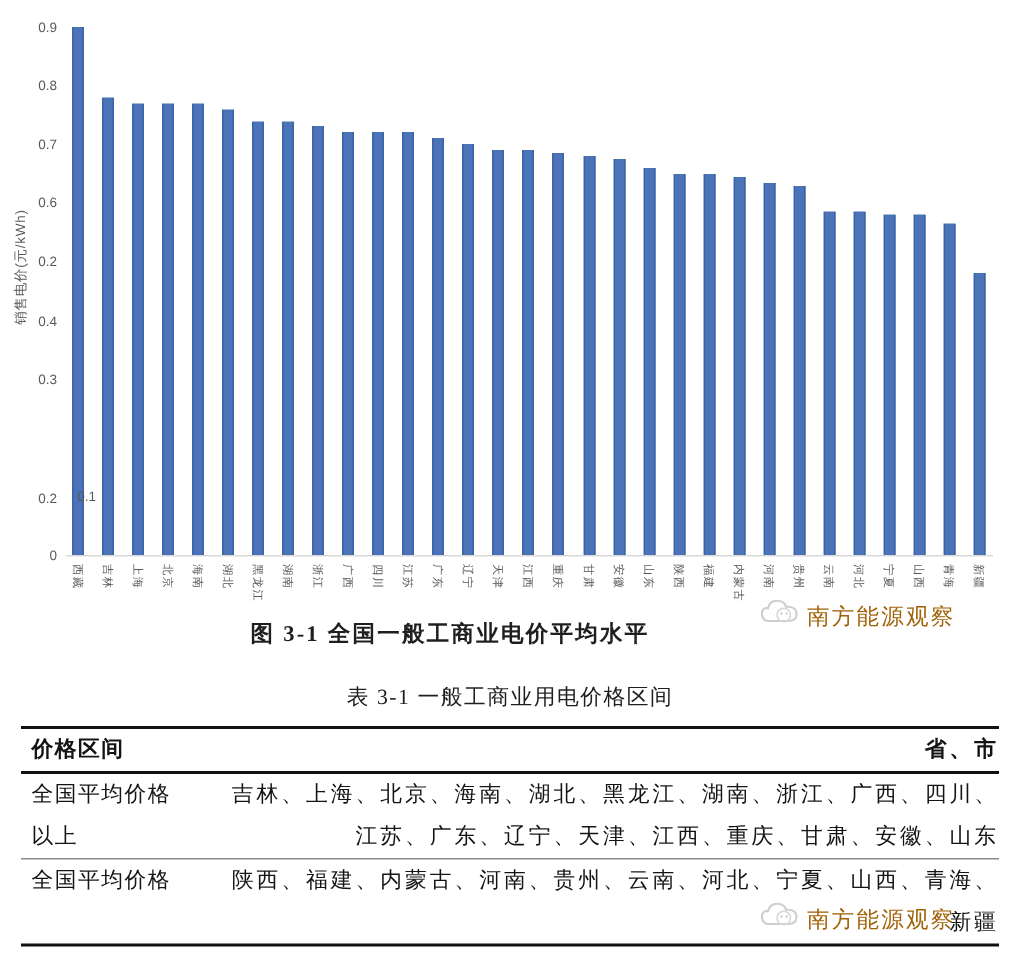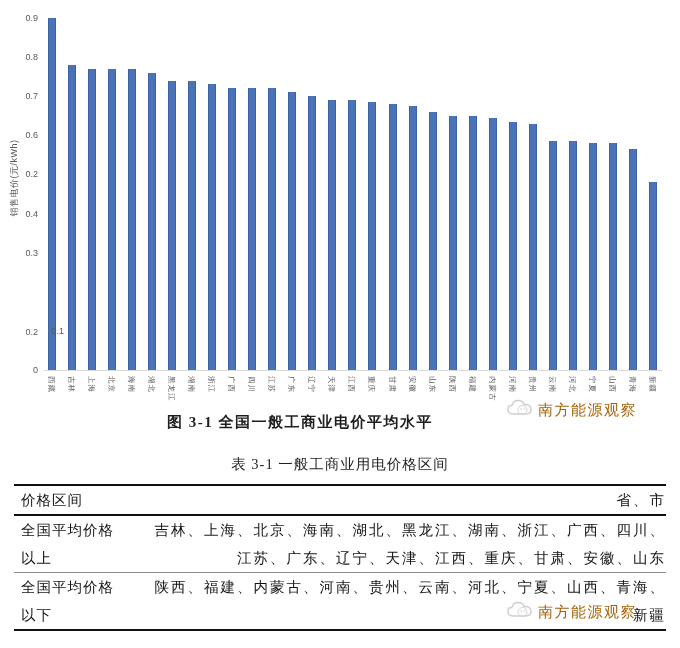--- a/index.html
+++ b/index.html
@@ -43,21 +43,21 @@
   }
   .wm-1 { top:398px; left:506px; }
   .wm-2 { top:600px; left:506px; }
   
   .tbl {
     position:absolute; top:484px; left:14px; width:652px;
     border-top:2.5px solid #111; border-bottom:2.5px solid #111;
     font-family:"Liberation Serif", serif; font-size:14.5px; color:#141414;
     box-sizing:border-box;
   }
-  .tbl-header { display:flex; border-bottom:2.5px solid #111; font-weight:normal; }
+  .tbl-header { display:flex; border-bottom:2.5px solid #111; font-weight:bold; }
   .tbl-header .cell-line { line-height:28px; letter-spacing:1px; }
   .tbl-row { display:flex; }
   .tbl-row.second { border-top:1px solid #8a8a8a; }
   .col1 { width:126px; padding-left:7px; box-sizing:border-box; flex:none; }
   .col2 { flex:1; padding-left:7px; box-sizing:border-box; }
   .cell-line { line-height:28px; white-space:nowrap; }
   .col1 .cell-line { letter-spacing:1px; }
   .col2 .cell-line { letter-spacing:2px;text-align:right; }
 </style>
 </head>
@@ -176,21 +176,20 @@
       </div>
       <div class="col2">
         <div class="cell-line">吉林、上海、北京、海南、湖北、黑龙江、湖南、浙江、广西、四川、</div>
         <div class="cell-line">江苏、广东、辽宁、天津、江西、重庆、甘肃、安徽、山东</div>
       </div>
     </div>
 
     <div class="tbl-row second">
       <div class="col1">
         <div class="cell-line">全国平均价格</div>
-        <div class="cell-line">以下</div>
       </div>
       <div class="col2">
         <div class="cell-line">陕西、福建、内蒙古、河南、贵州、云南、河北、宁夏、山西、青海、</div>
         <div class="cell-line">新疆</div>
       </div>
     </div>
   </div>
 
   <div class="watermark wm-2">
     <span>

